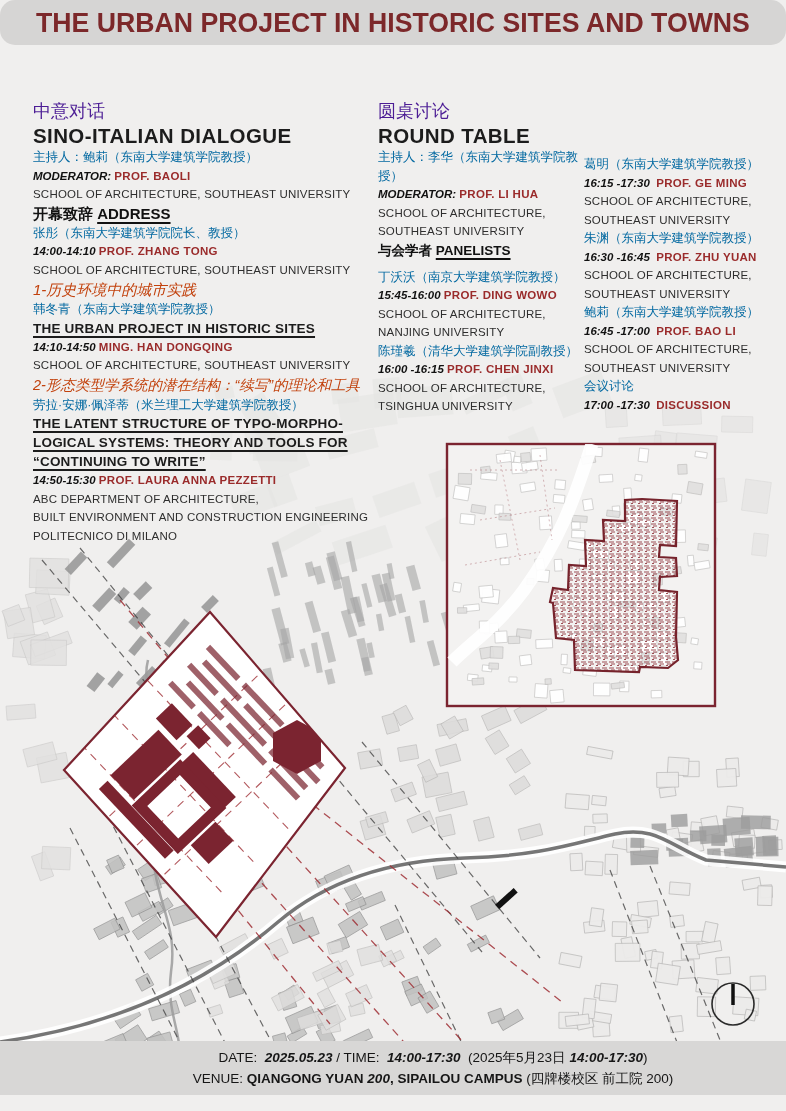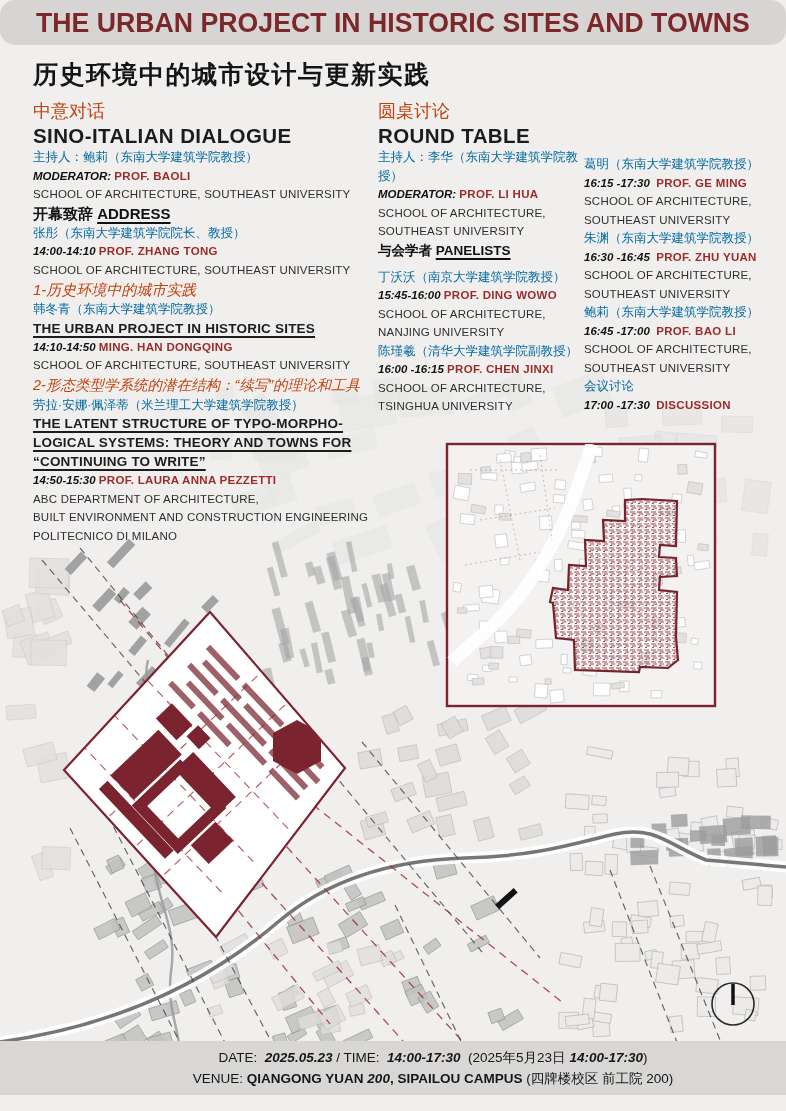--- a/index.html
+++ b/index.html
@@ -9,21 +9,21 @@
   .banner{position:absolute;left:0;top:0;width:786px;height:45px;background:#d6d5d4;
           display:flex;align-items:center;justify-content:center;z-index:3;border-radius:15px;}
   .banner h1{margin:0;font-size:27.5px;font-weight:800;letter-spacing:0px;color:#7c282a;white-space:nowrap;transform:scaleX(.97);}
   .subtitle{position:absolute;left:33px;top:58px;font-size:25px;font-weight:600;color:#141414;letter-spacing:1.5px;z-index:3;}
   
   .col{position:absolute;top:100px;z-index:3;}
   #col1{left:33px;width:348px;}
   #col2{left:378px;width:206px;}
   #col3{left:584px;width:200px;}
   .col p{margin:0;}
-  .h2cn{font-size:18px;color:#c2410c;line-height:23px;}
+  .h2cn{font-size:18px;color:#4c1d95;line-height:23px;}
   .h2en{font-size:20.5px;font-weight:800;line-height:25px;letter-spacing:.4px;}
   .cn{font-size:12.5px;line-height:18.5px;color:#0369a1;}
   .cred{font-size:11.5px;line-height:18.5px;}
   .aff{font-size:11.5px;line-height:18.5px;color:#2e2e2e;letter-spacing:.2px;}
   .time{font-weight:bold;font-style:italic;color:#111;}
   .red{font-weight:bold;color:#9a2b2b;letter-spacing:.3px;}
   .subh{font-size:15px;font-weight:bold;line-height:20px;color:#111;}
   .u{text-decoration:underline;text-underline-offset:3px;text-decoration-thickness:1.5px;}
   .talkcn{font-size:15px;line-height:21px;color:#c2410c;font-style:italic;}
   .entitle{font-size:13.5px;font-weight:800;line-height:19px;letter-spacing:.2px;}
@@ -581,21 +581,20 @@
 
     <g>
       <circle cx="733" cy="1004" r="21" fill="none" stroke="#2b2b2b" stroke-width="1.6"></circle>
       <line x1="733" y1="984" x2="733" y2="1005" stroke="#101010" stroke-width="3.5"></line>
     </g>
   </svg>
 
   <header class="banner">
     <h1>THE URBAN PROJECT IN HISTORIC SITES AND TOWNS</h1>
   </header>
-  <div class="subtitle">历史环境中的城市设计与更新实践</div>
 
   <section class="col" id="col1">
     <p class="h2cn">中意对话</p>
     <p class="h2en">SINO-ITALIAN DIALOGUE</p>
     <p class="cn gs">主持人：鲍莉（东南大学建筑学院教授）</p>
     <p class="cred"><span class="time" style="font-style:italic">MODERATOR:</span> <span class="red">PROF. BAOLI</span></p>
     <p class="aff">SCHOOL OF ARCHITECTURE, SOUTHEAST UNIVERSITY</p>
 
     <p class="subh g"><span>开幕致辞</span> <span class="u">ADDRESS</span></p>
     <p class="cn gs">张彤（东南大学建筑学院院长、教授）</p>
@@ -604,21 +603,21 @@
 
     <p class="talkcn g">1-历史环境中的城市实践</p>
     <p class="cn gs">韩冬青（东南大学建筑学院教授）</p>
     <p class="entitle u gs">THE URBAN PROJECT IN HISTORIC SITES</p>
     <p class="cred"><span class="time">14:10-14:50</span> <span class="red">MING. HAN DONGQING</span></p>
     <p class="aff">SCHOOL OF ARCHITECTURE, SOUTHEAST UNIVERSITY</p>
 
     <p class="talkcn g" style="font-size:14.5px">2-形态类型学系统的潜在结构：“续写”的理论和工具</p>
     <p class="cn gs">劳拉·安娜·佩泽蒂（米兰理工大学建筑学院教授）</p>
     <p class="entitle u gs">THE LATENT STRUCTURE OF TYPO-MORPHO-</p>
-    <p class="entitle u">LOGICAL SYSTEMS: THEORY AND TOWNS FOR</p>
+    <p class="entitle u">LOGICAL SYSTEMS: THEORY AND TOOLS FOR</p>
     <p class="entitle u">“CONTINUING TO WRITE”</p>
     <p class="cred"><span class="time">14:50-15:30</span> <span class="red">PROF. LAURA ANNA PEZZETTI</span></p>
     <p class="aff">ABC DEPARTMENT OF ARCHITECTURE,</p>
     <p class="aff">BUILT ENVIRONMENT AND CONSTRUCTION ENGINEERING</p>
     <p class="aff">POLITECNICO DI MILANO</p>
   </section>
 
   <section class="col" id="col2">
     <p class="h2cn">圆桌讨论</p>
     <p class="h2en">ROUND TABLE</p>

